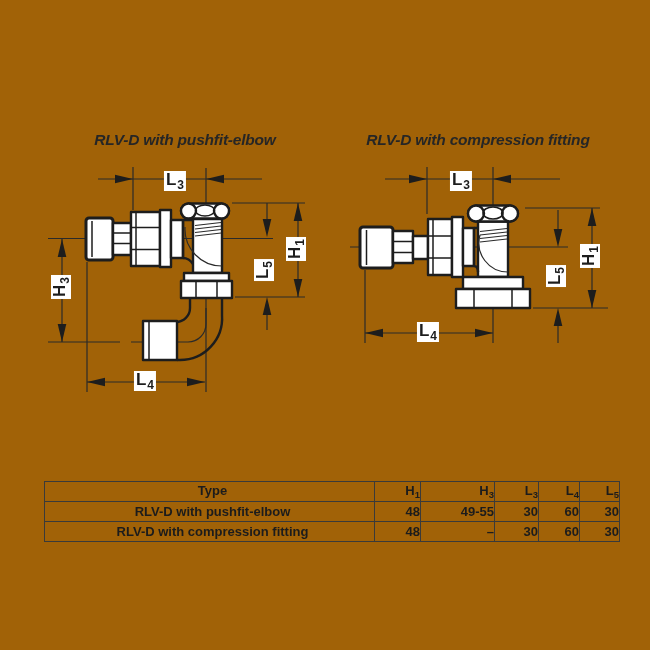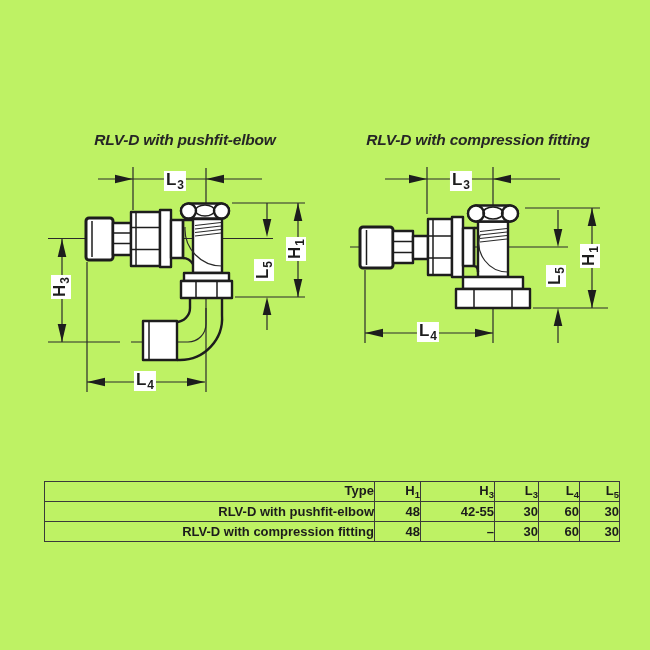--- a/index.html
+++ b/index.html
@@ -1,19 +1,19 @@
 <!DOCTYPE html>
 <html><head>
 <meta charset="utf-8">
 <style>
   html,body{margin:0;padding:0;background:#ffffff;}
   .canvas{
     position:relative;
     width:650px;height:650px;
-    background:#bef264;
+    background:#a16207;
     font-family:"Liberation Sans", sans-serif;
     color:#1d1d1d;
     overflow:hidden;
   }
   .fig-title{
     position:absolute;
     width:300px;
     text-align:center;
     font-size:15.5px;
     font-weight:bold;
@@ -47,21 +47,21 @@
   }
   table.dims td, table.dims th{
     border:1.4px solid #3a3a3a;
     height:19px;
     padding:0;
     font-weight:bold;
     text-align:right;
     white-space:nowrap;
     overflow:hidden;
   }
-  table.dims .c-type{text-align:right;padding-left:6px;}
+  table.dims .c-type{text-align:center;padding-left:6px;}
   table.dims sub{font-size:9.5px;vertical-align:-3px;}
   
   .thick{stroke:#1d1d1d;stroke-width:2.4;fill:none;stroke-linejoin:round;}
   .xthick{stroke:#1d1d1d;stroke-width:3;fill:none;stroke-linejoin:round;}
   .med{stroke:#1d1d1d;stroke-width:1.5;fill:none;}
   .thin{stroke:#2a2a2a;stroke-width:1.2;fill:none;}
   .arrow{fill:#1d1d1d;stroke:none;}
   .whitefill{fill:#ffffff;}
 </style>
 </head>
@@ -262,21 +262,21 @@
       <th class="c-type"><span>Type</span><sub></sub></th>
       <th><span>H</span><sub>1</sub></th>
       <th><span>H</span><sub>3</sub></th>
       <th><span>L</span><sub>3</sub></th>
       <th><span>L</span><sub>4</sub></th>
       <th><span>L</span><sub>5</sub></th>
     </tr>
     <tr>
       <td class="c-type">RLV-D with pushfit-elbow</td>
       <td>48</td>
-      <td>42-55</td>
+      <td>49-55</td>
       <td>30</td>
       <td>60</td>
       <td>30</td>
     </tr>
     <tr>
       <td class="c-type">RLV-D with compression fitting</td>
       <td>48</td>
       <td>–</td>
       <td>30</td>
       <td>60</td>

